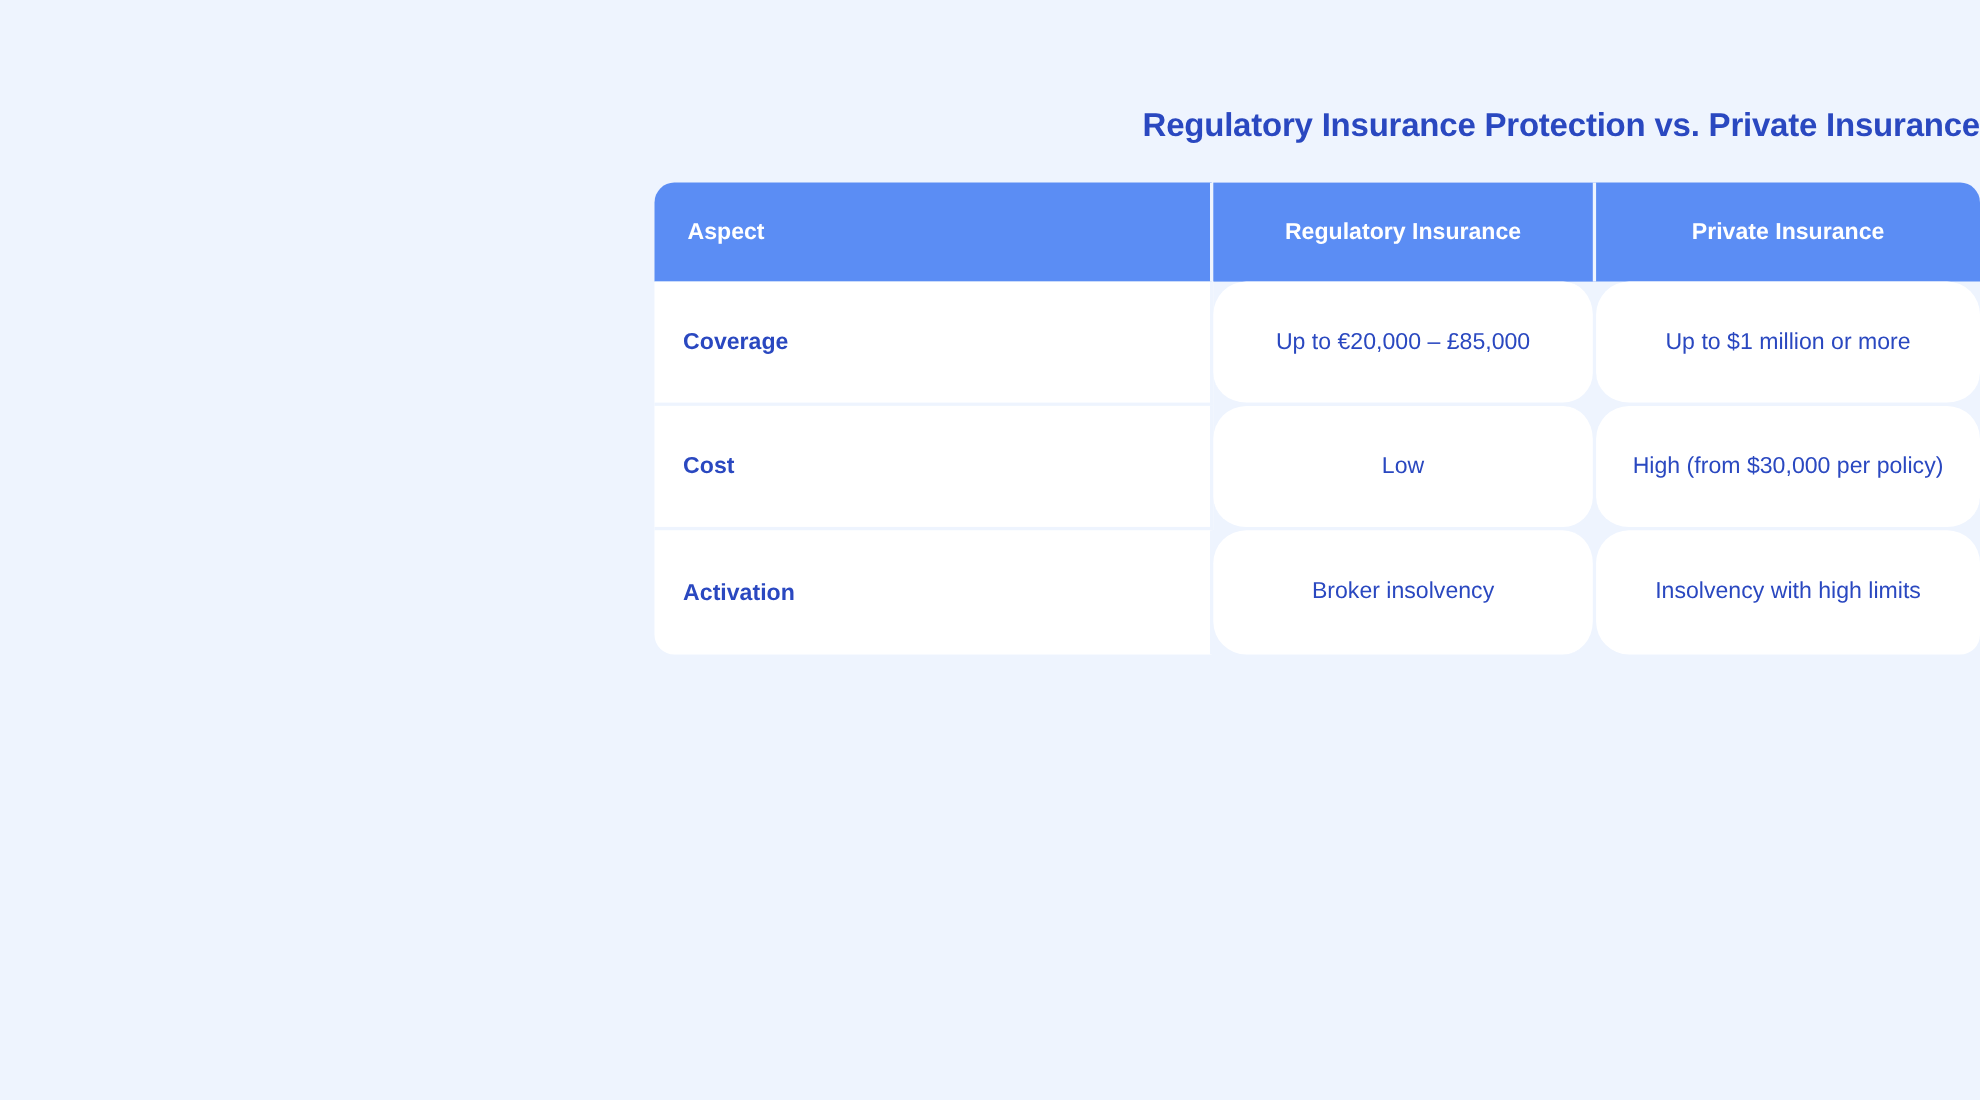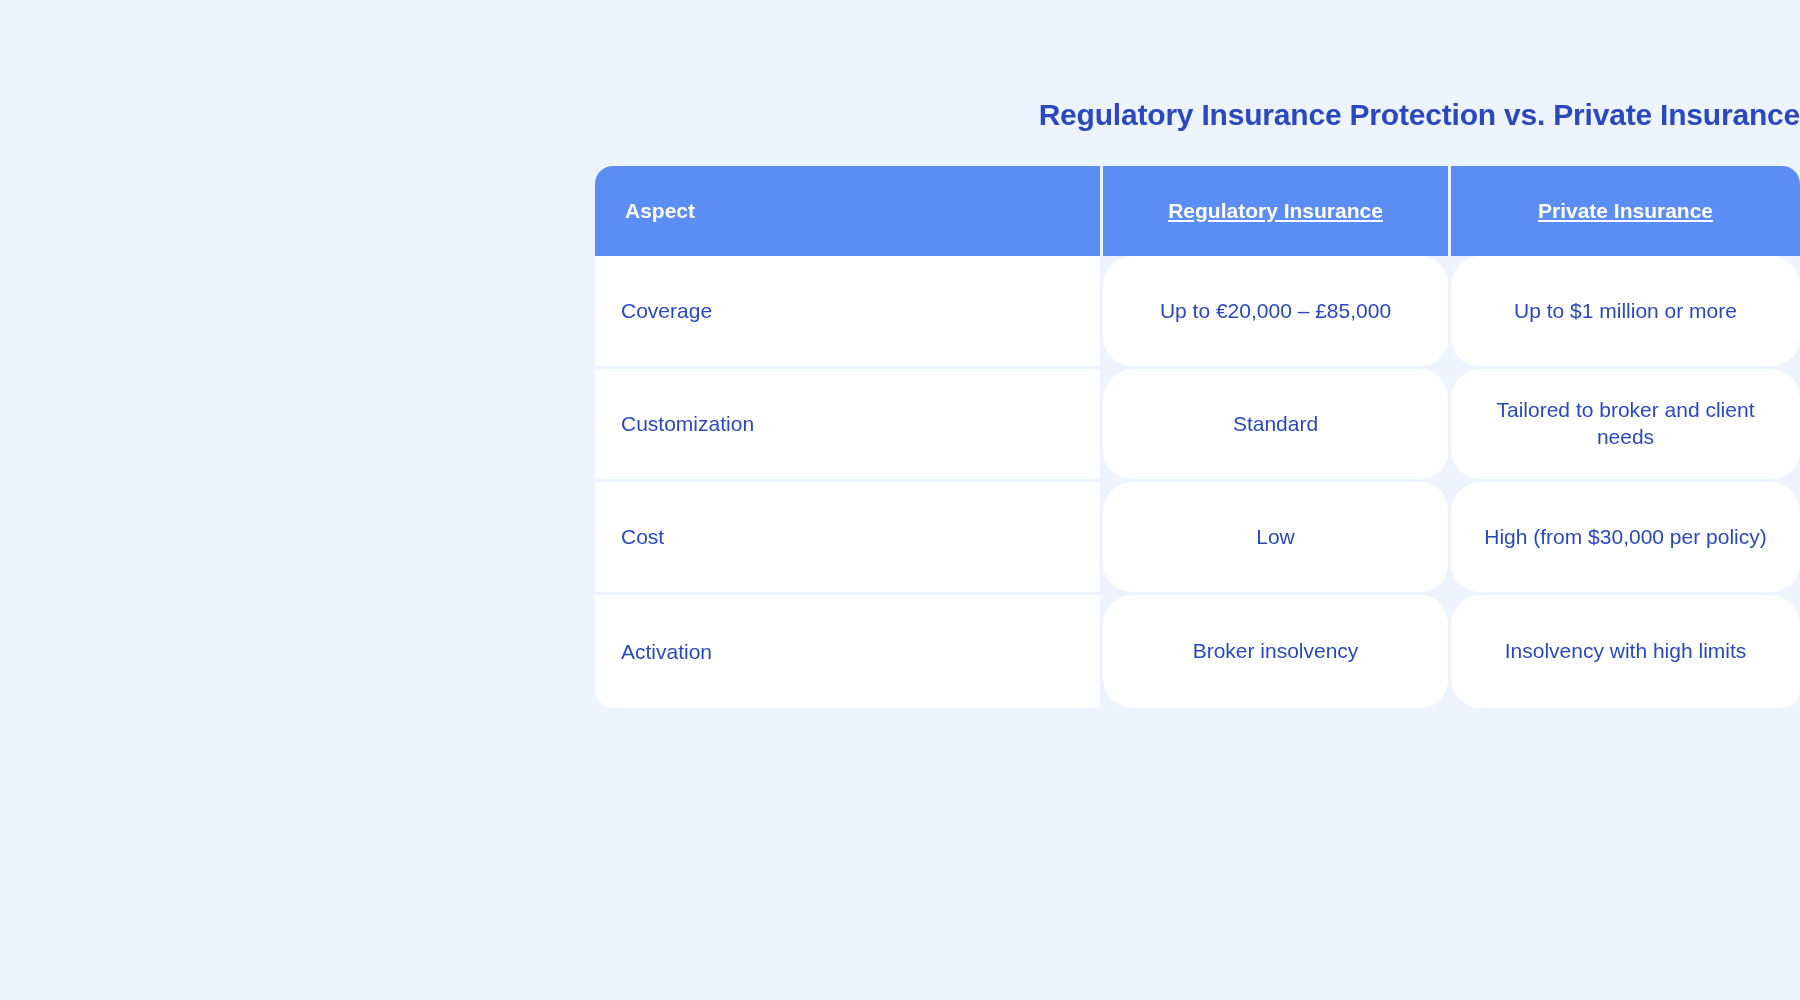--- a/index.html
+++ b/index.html
@@ -52,21 +52,20 @@
     border-right: 3px solid #eef4fe;
   }
   thead th:last-child { border-right: none; }
   thead th.head-aspect {
     text-align: left;
     border-top-left-radius: 18px;
   }
   thead th.head-center {
     text-align: center;
     line-height: 1.22;
-    text-decoration: underline;
   }
   thead th.head-last {
     border-top-right-radius: 18px;
   }
 
   tbody td {
     background: #ffffff;
     height: 113px;
     padding: 0 26px;
     box-sizing: border-box;
@@ -76,21 +75,21 @@
     border-bottom: 3px solid #eef4fe;
   }
   tbody td:last-child { border-right: none; }
   tbody tr:last-child td { border-bottom: none; }
   tbody tr:last-child td.cell-aspect { border-bottom-left-radius: 18px; }
   tbody tr:last-child td.cell-val-last { border-bottom-right-radius: 18px; }
 
   td.cell-aspect {
     text-align: left;
     font-size: 21px;
-    font-weight: normal;
+    font-weight: bold;
     color: #2a48c0;
     margin-left: 47px;
   }
   td.cell-val {
     text-align: center;
     font-size: 21px;
     font-weight: normal;
     line-height: 1.28;
     color: #2a48c0;
     border-radius: 30px;
@@ -122,25 +121,20 @@
         <th class="head-center head-last">Private Insurance</th>
       </tr>
     </thead>
     <tbody>
       <tr>
         <td class="cell-aspect">Coverage</td>
         <td class="cell-val">Up to €20,000 – £85,000</td>
         <td class="cell-val cell-val-last">Up to $1 million or more</td>
       </tr>
       <tr>
-        <td class="cell-aspect">Customization</td>
-        <td class="cell-val">Standard</td>
-        <td class="cell-val cell-val-last">Tailored to broker and client needs</td>
-      </tr>
-      <tr>
         <td class="cell-aspect">Cost</td>
         <td class="cell-val">Low</td>
         <td class="cell-val cell-val-last">High (from $30,000 per policy)</td>
       </tr>
       <tr>
         <td class="cell-aspect">Activation</td>
         <td class="cell-val">Broker insolvency</td>
         <td class="cell-val cell-val-last">Insolvency with high limits</td>
       </tr>
     </tbody>

